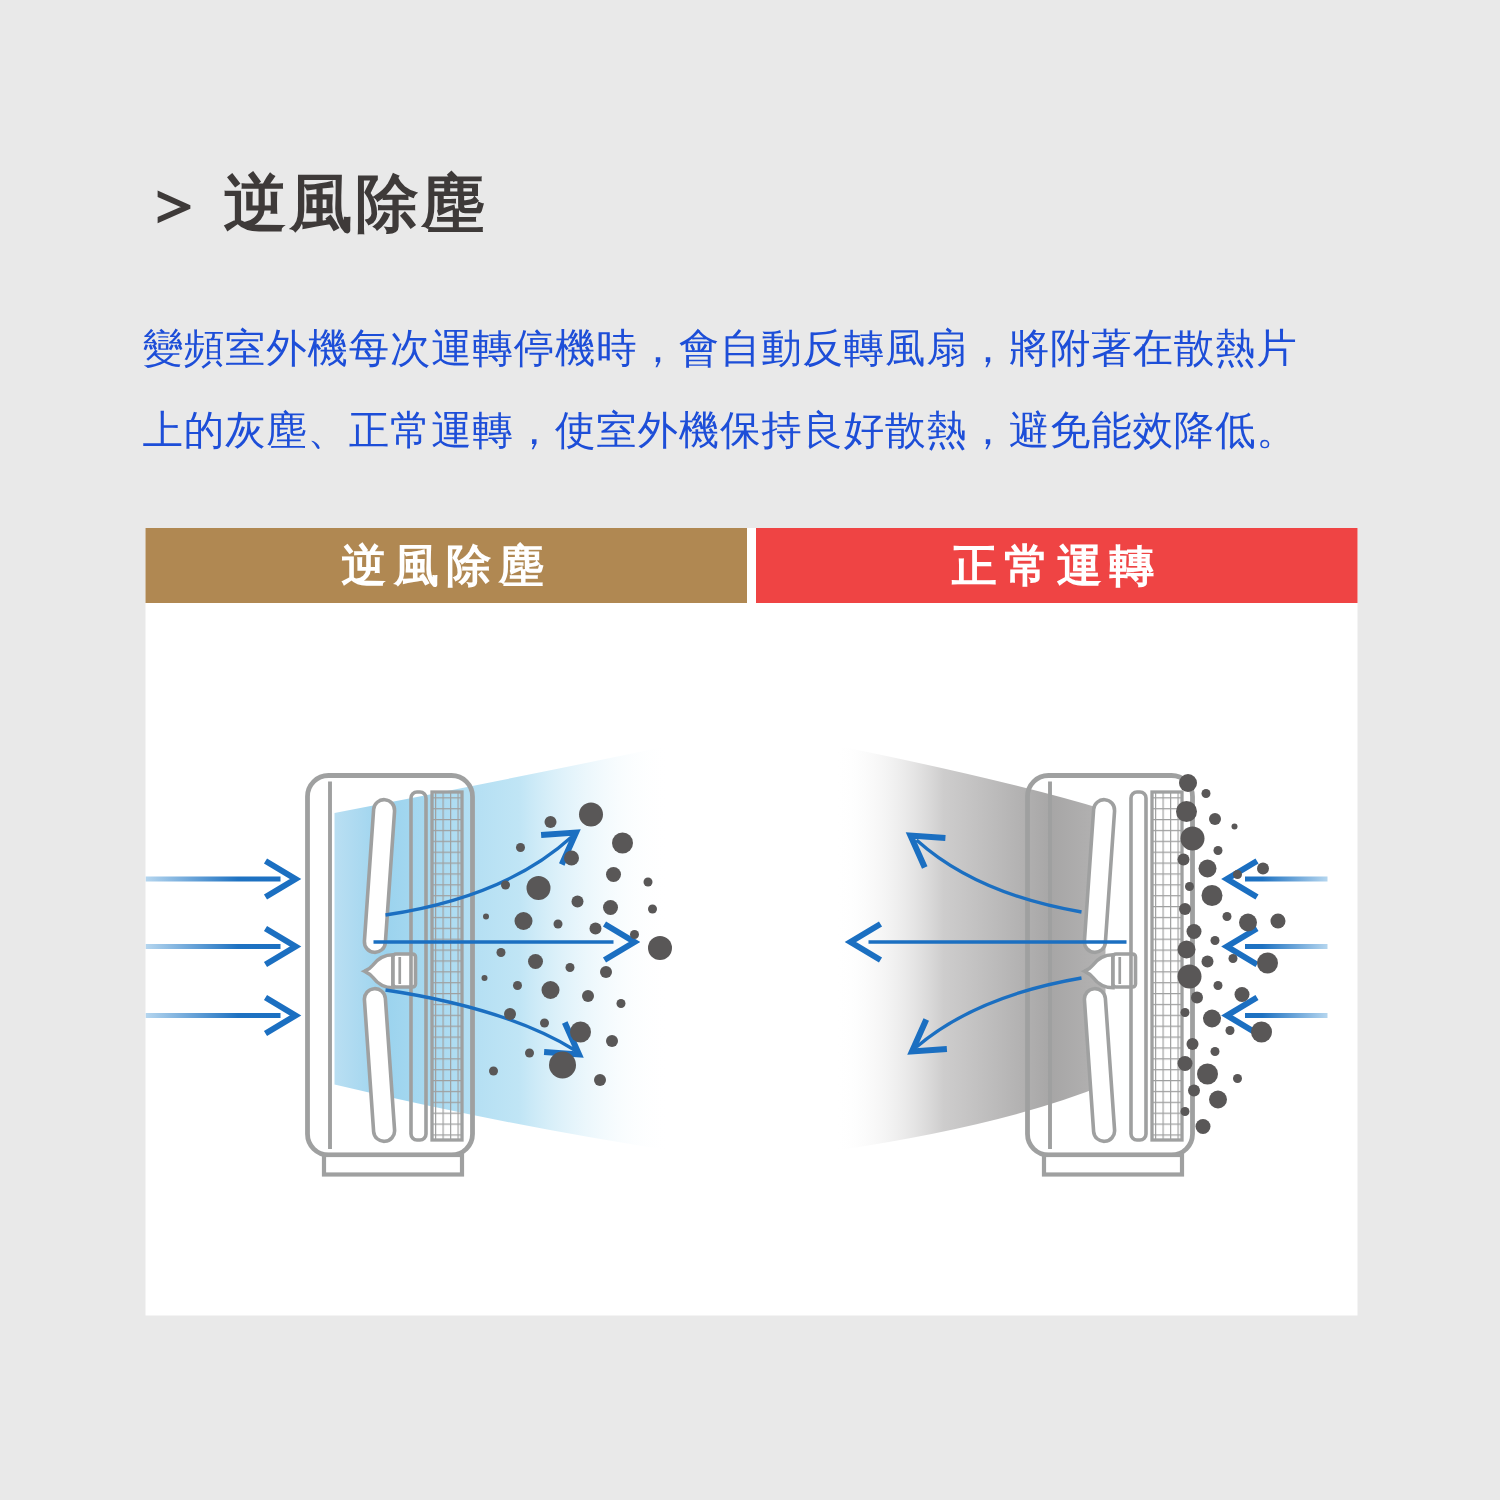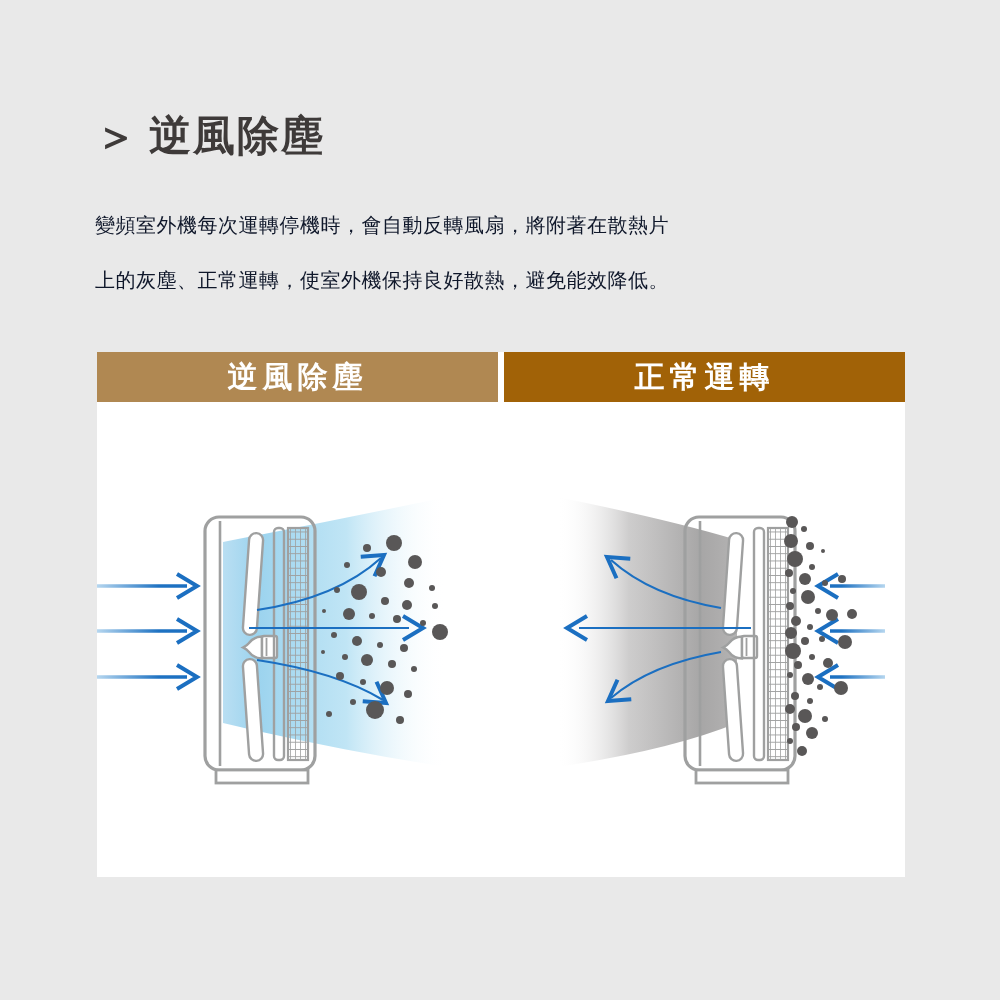--- a/index.html
+++ b/index.html
@@ -7,31 +7,31 @@
     position:relative;width:1000px;height:1000px;background:#e9e9e9;
     font-family:"Liberation Sans","DejaVu Sans",sans-serif;overflow:hidden;
   }
   .title{
     position:absolute;left:95px;top:80px;display:flex;align-items:center;
     font-size:42px;font-weight:700;color:#3e3a39;letter-spacing:2px;
   }
   .title .chev{margin-right:10px;font-weight:700;transform:scaleY(1.05);}
   .desc{
     position:absolute;left:95px;top:178px;width:830px;
-    font-size:20px;color:#0f172a;line-height:55px;letter-spacing:0.5px;
+    font-size:27px;color:#1d4ed8;line-height:55px;letter-spacing:0.5px;
   }
   .desc span{display:block;}
   .card{position:absolute;left:97px;top:352px;width:808px;height:525px;}
   .card-headers{display:flex;gap:6px;height:50px;background:#ffffff;}
   .card-header{
     flex:1;display:flex;align-items:center;justify-content:center;
     color:#ffffff;font-size:30px;font-weight:700;letter-spacing:5px;
   }
   .card-header.left{background:#b08852;}
-  .card-header.right{background:#a16207;}
+  .card-header.right{background:#ef4444;}
   .panels{display:flex;height:475px;background:#ffffff;}
   .panels svg{display:block;}
   .defs-holder{position:absolute;width:0;height:0;overflow:hidden;}
 </style>
 </head>
 <body>
 
 <div class="page">
 
   <svg class="defs-holder" aria-hidden="true">

